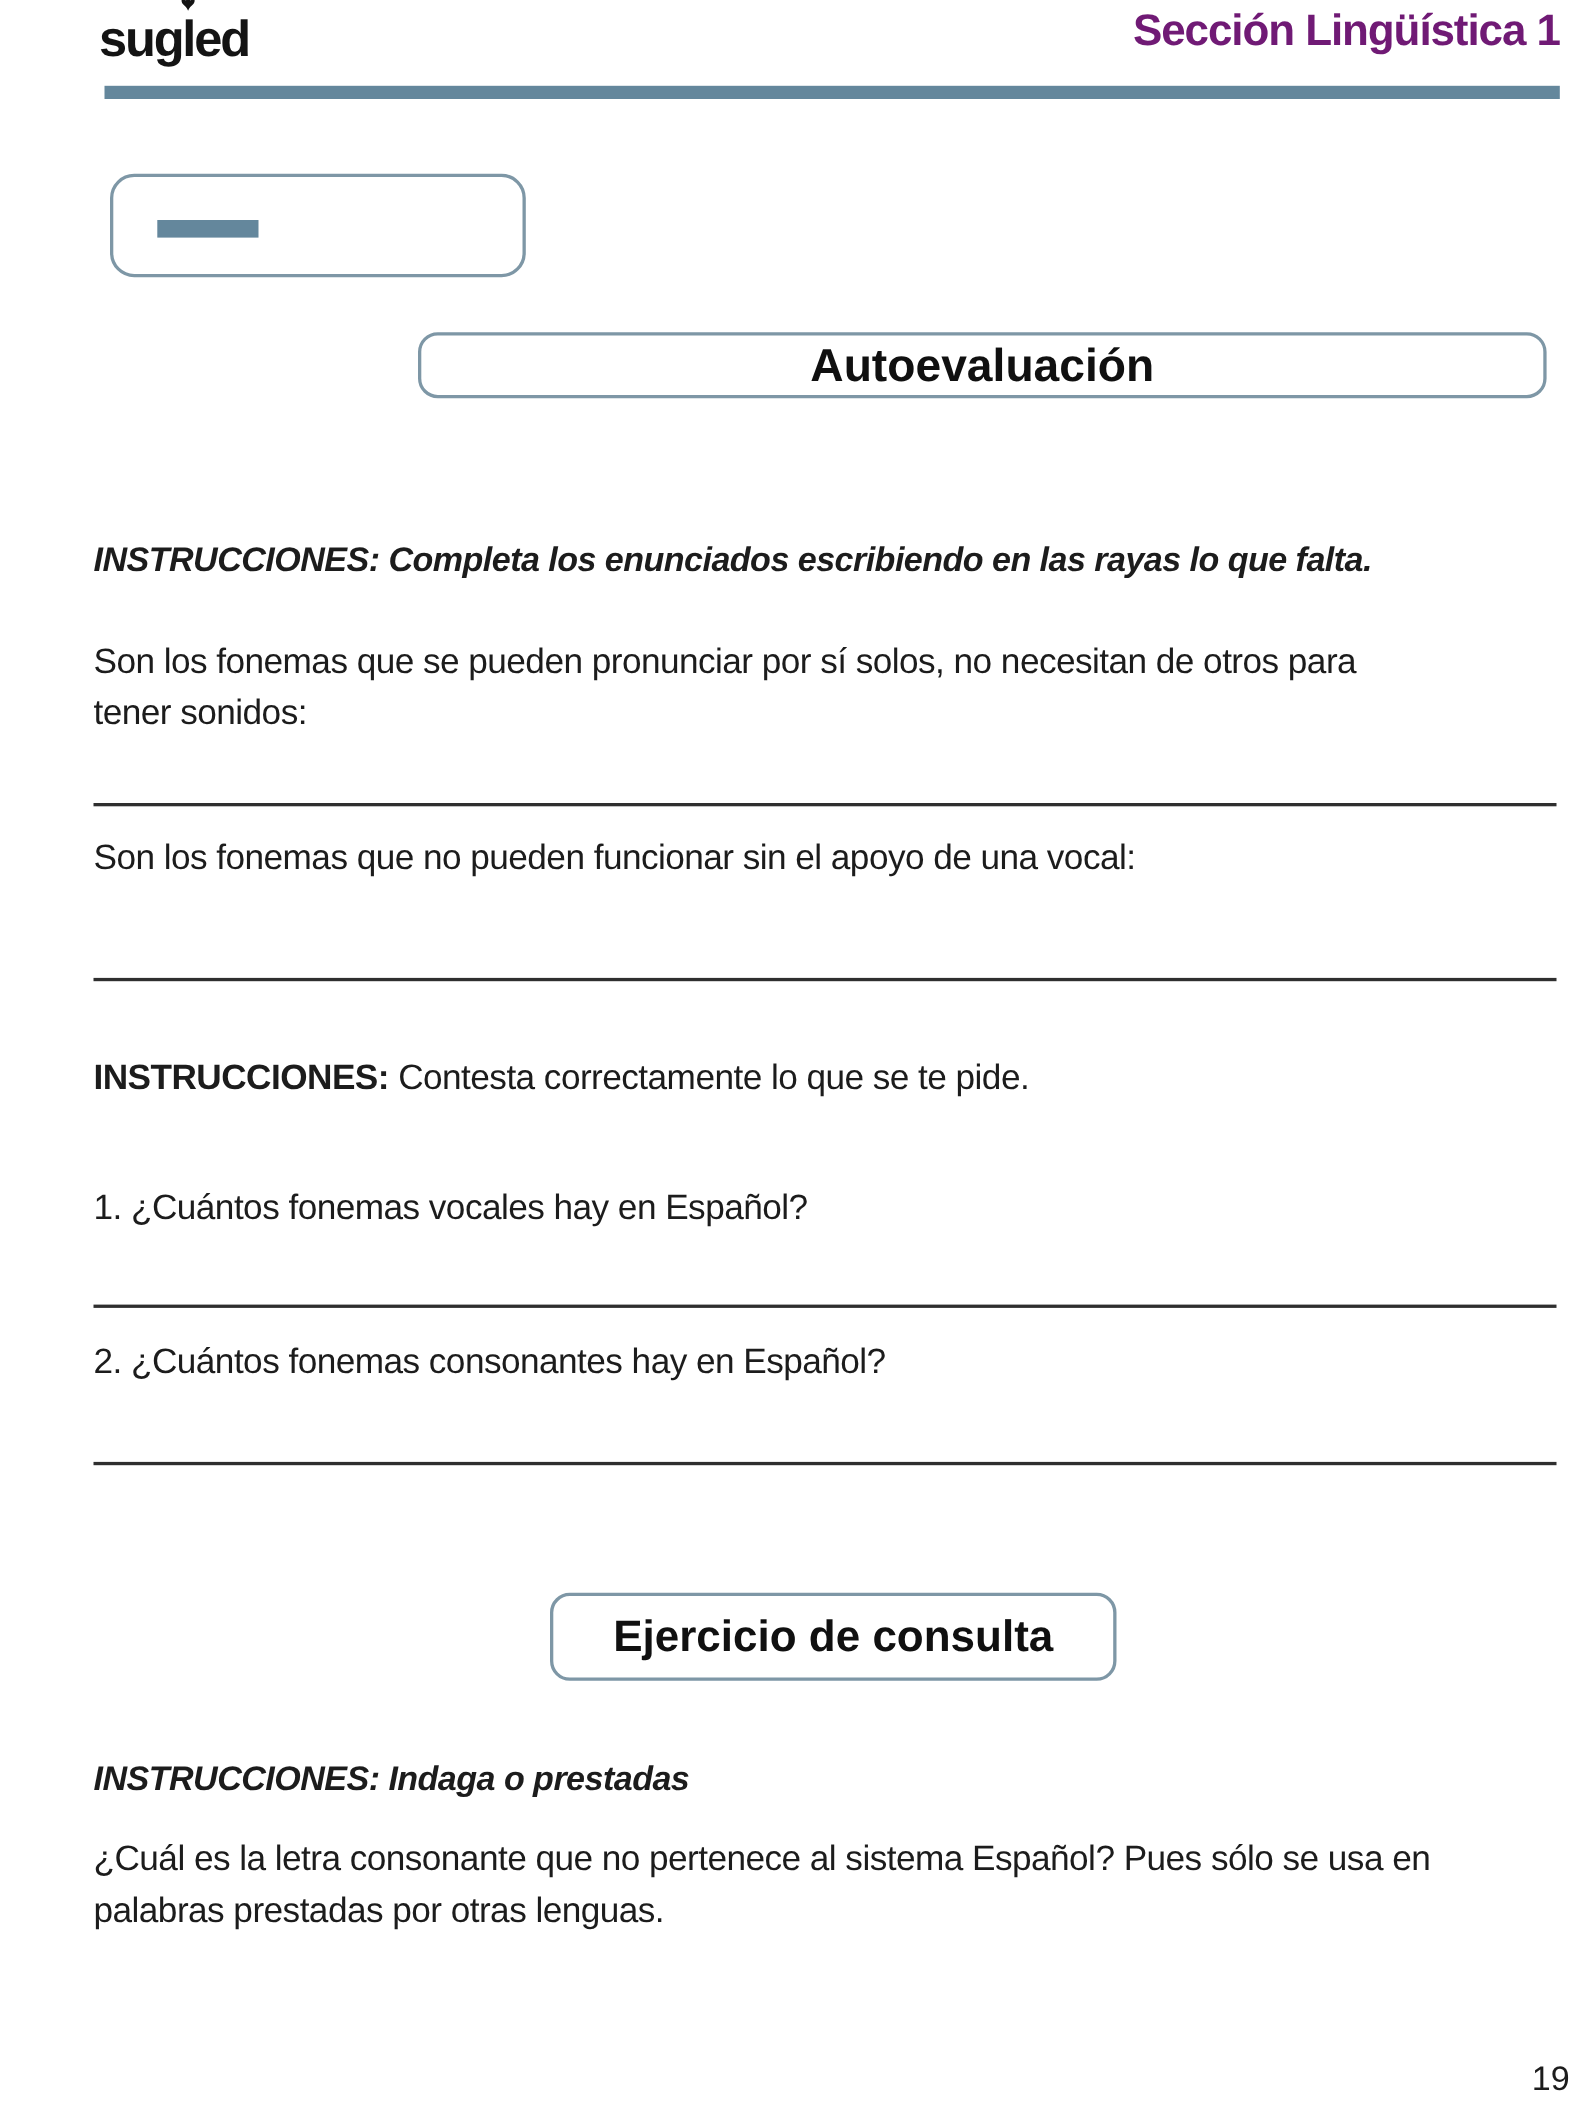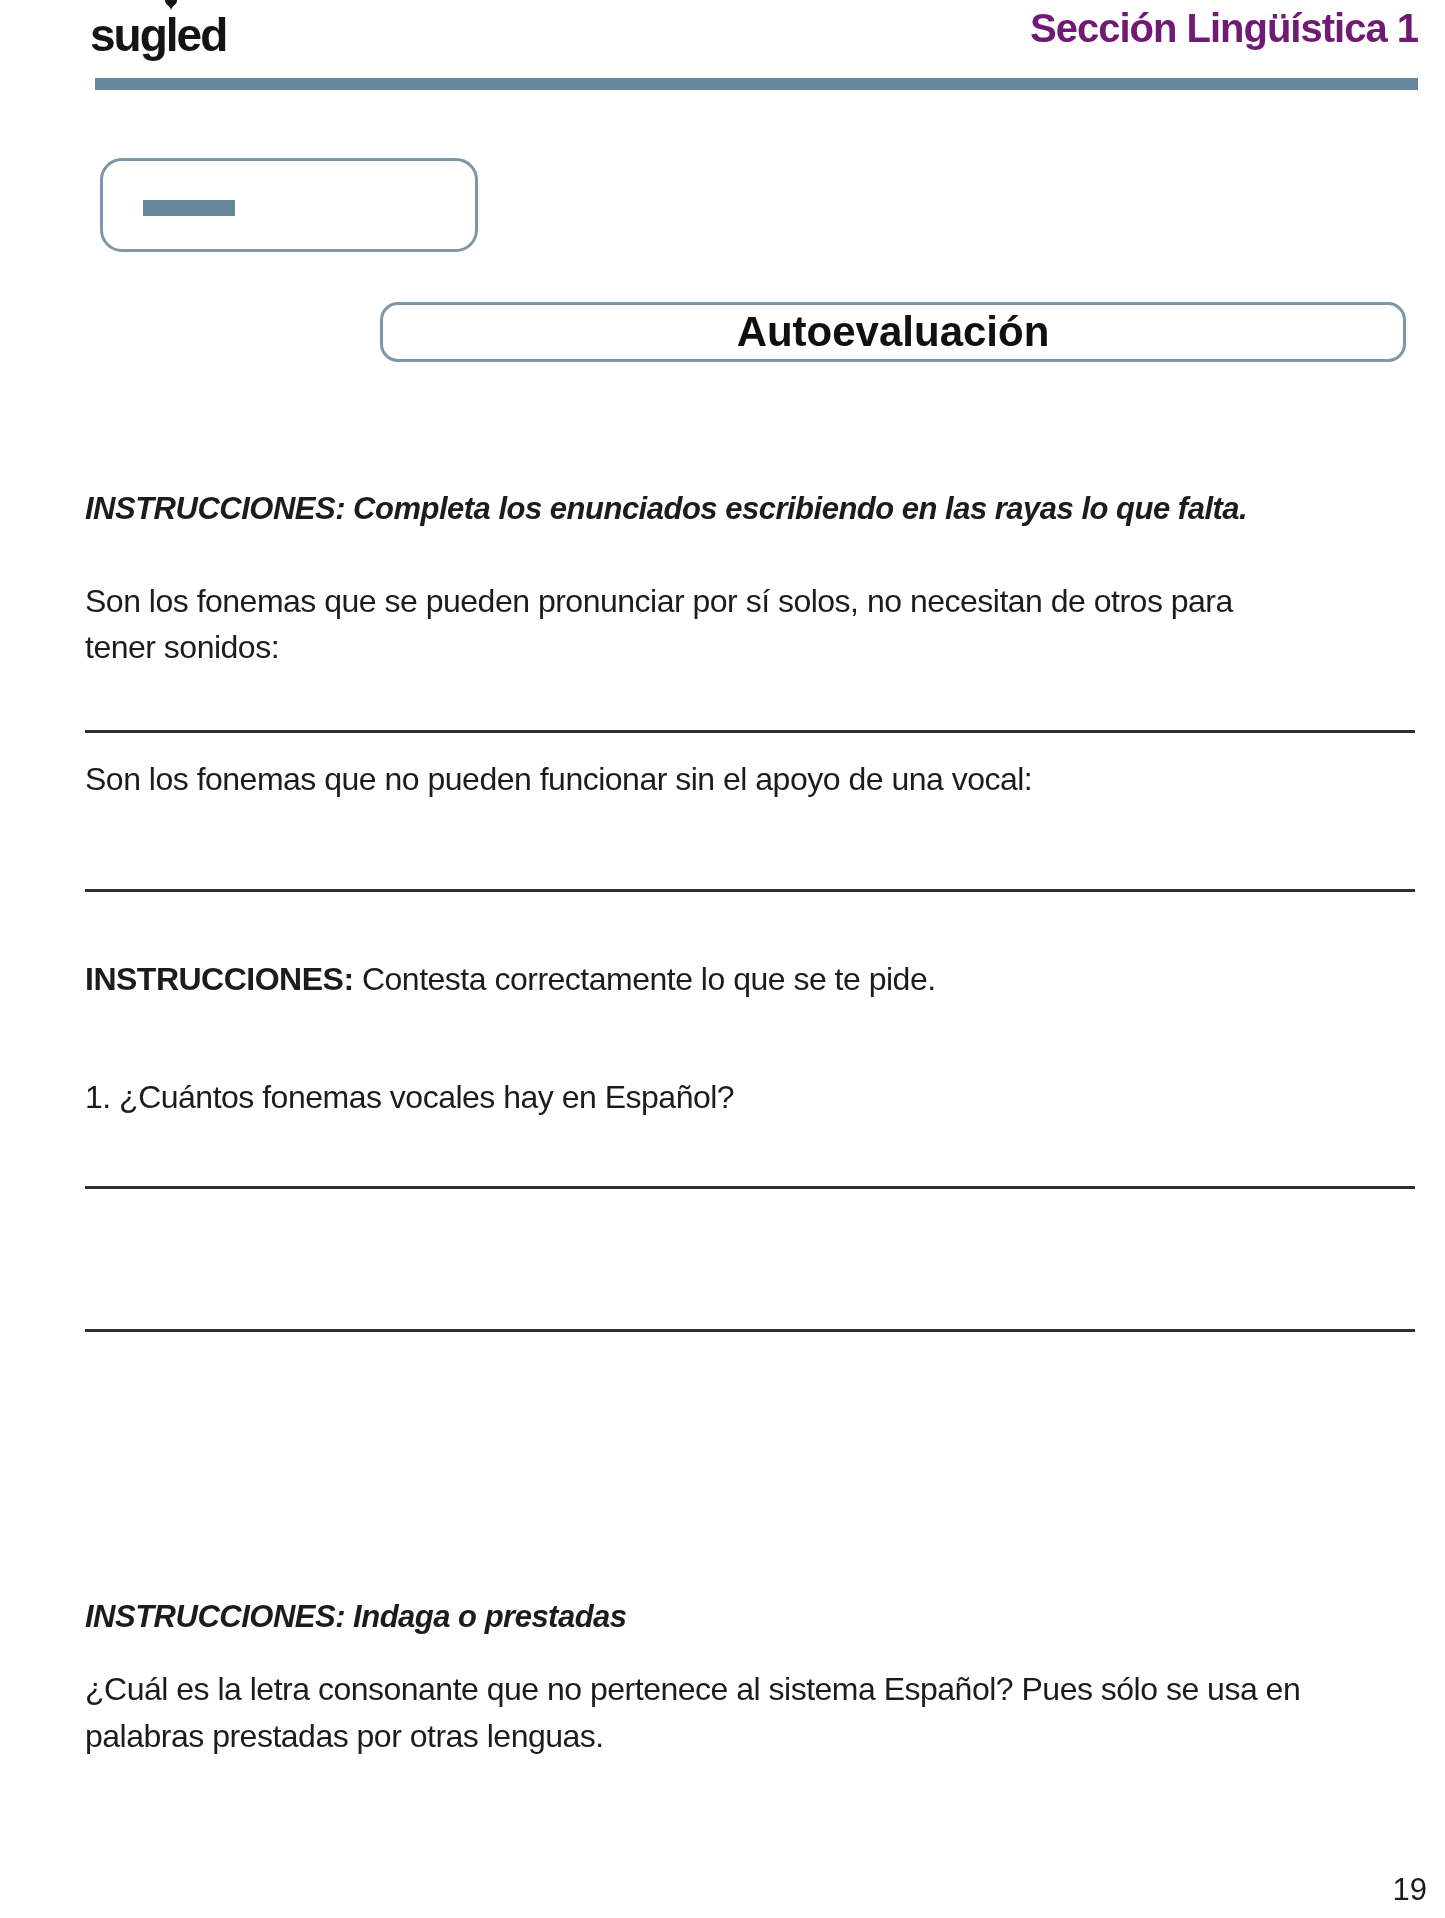--- a/index.html
+++ b/index.html
@@ -181,23 +181,27 @@
   <div class="textline prompt2">Son los fonemas que no pueden funcionar sin el apoyo de una vocal:</div>
 
   <div class="answer-line aline2"></div>
 
   <div class="textline instr2"><span class="instr-label">INSTRUCCIONES:</span> <span>Contesta correctamente lo que se te pide.</span></div>
 
   <div class="textline q1">1. ¿Cuántos fonemas vocales hay en Español?</div>
 
   <div class="answer-line aline3"></div>
 
+  <div class="textline q2">2. ¿Cuántos fonemas consonantes hay en Español?</div>
 
   <div class="answer-line aline4"></div>
 
+  <div class="title-box consulta-box">
+    <span class="box-title">Ejercicio de consulta</span>
+  </div>
 
   <div class="textline instr instr3 instr-bolditalic"><span class="instr-label">INSTRUCCIONES:</span> <span>Indaga o prestadas</span></div>
 
   <div class="textline multiline consulta-q">¿Cuál es la letra consonante que no pertenece al sistema Español? Pues sólo se usa en
 palabras prestadas por otras lenguas.</div>
 
   <div class="page-number">19</div>
 
 </div>
 

